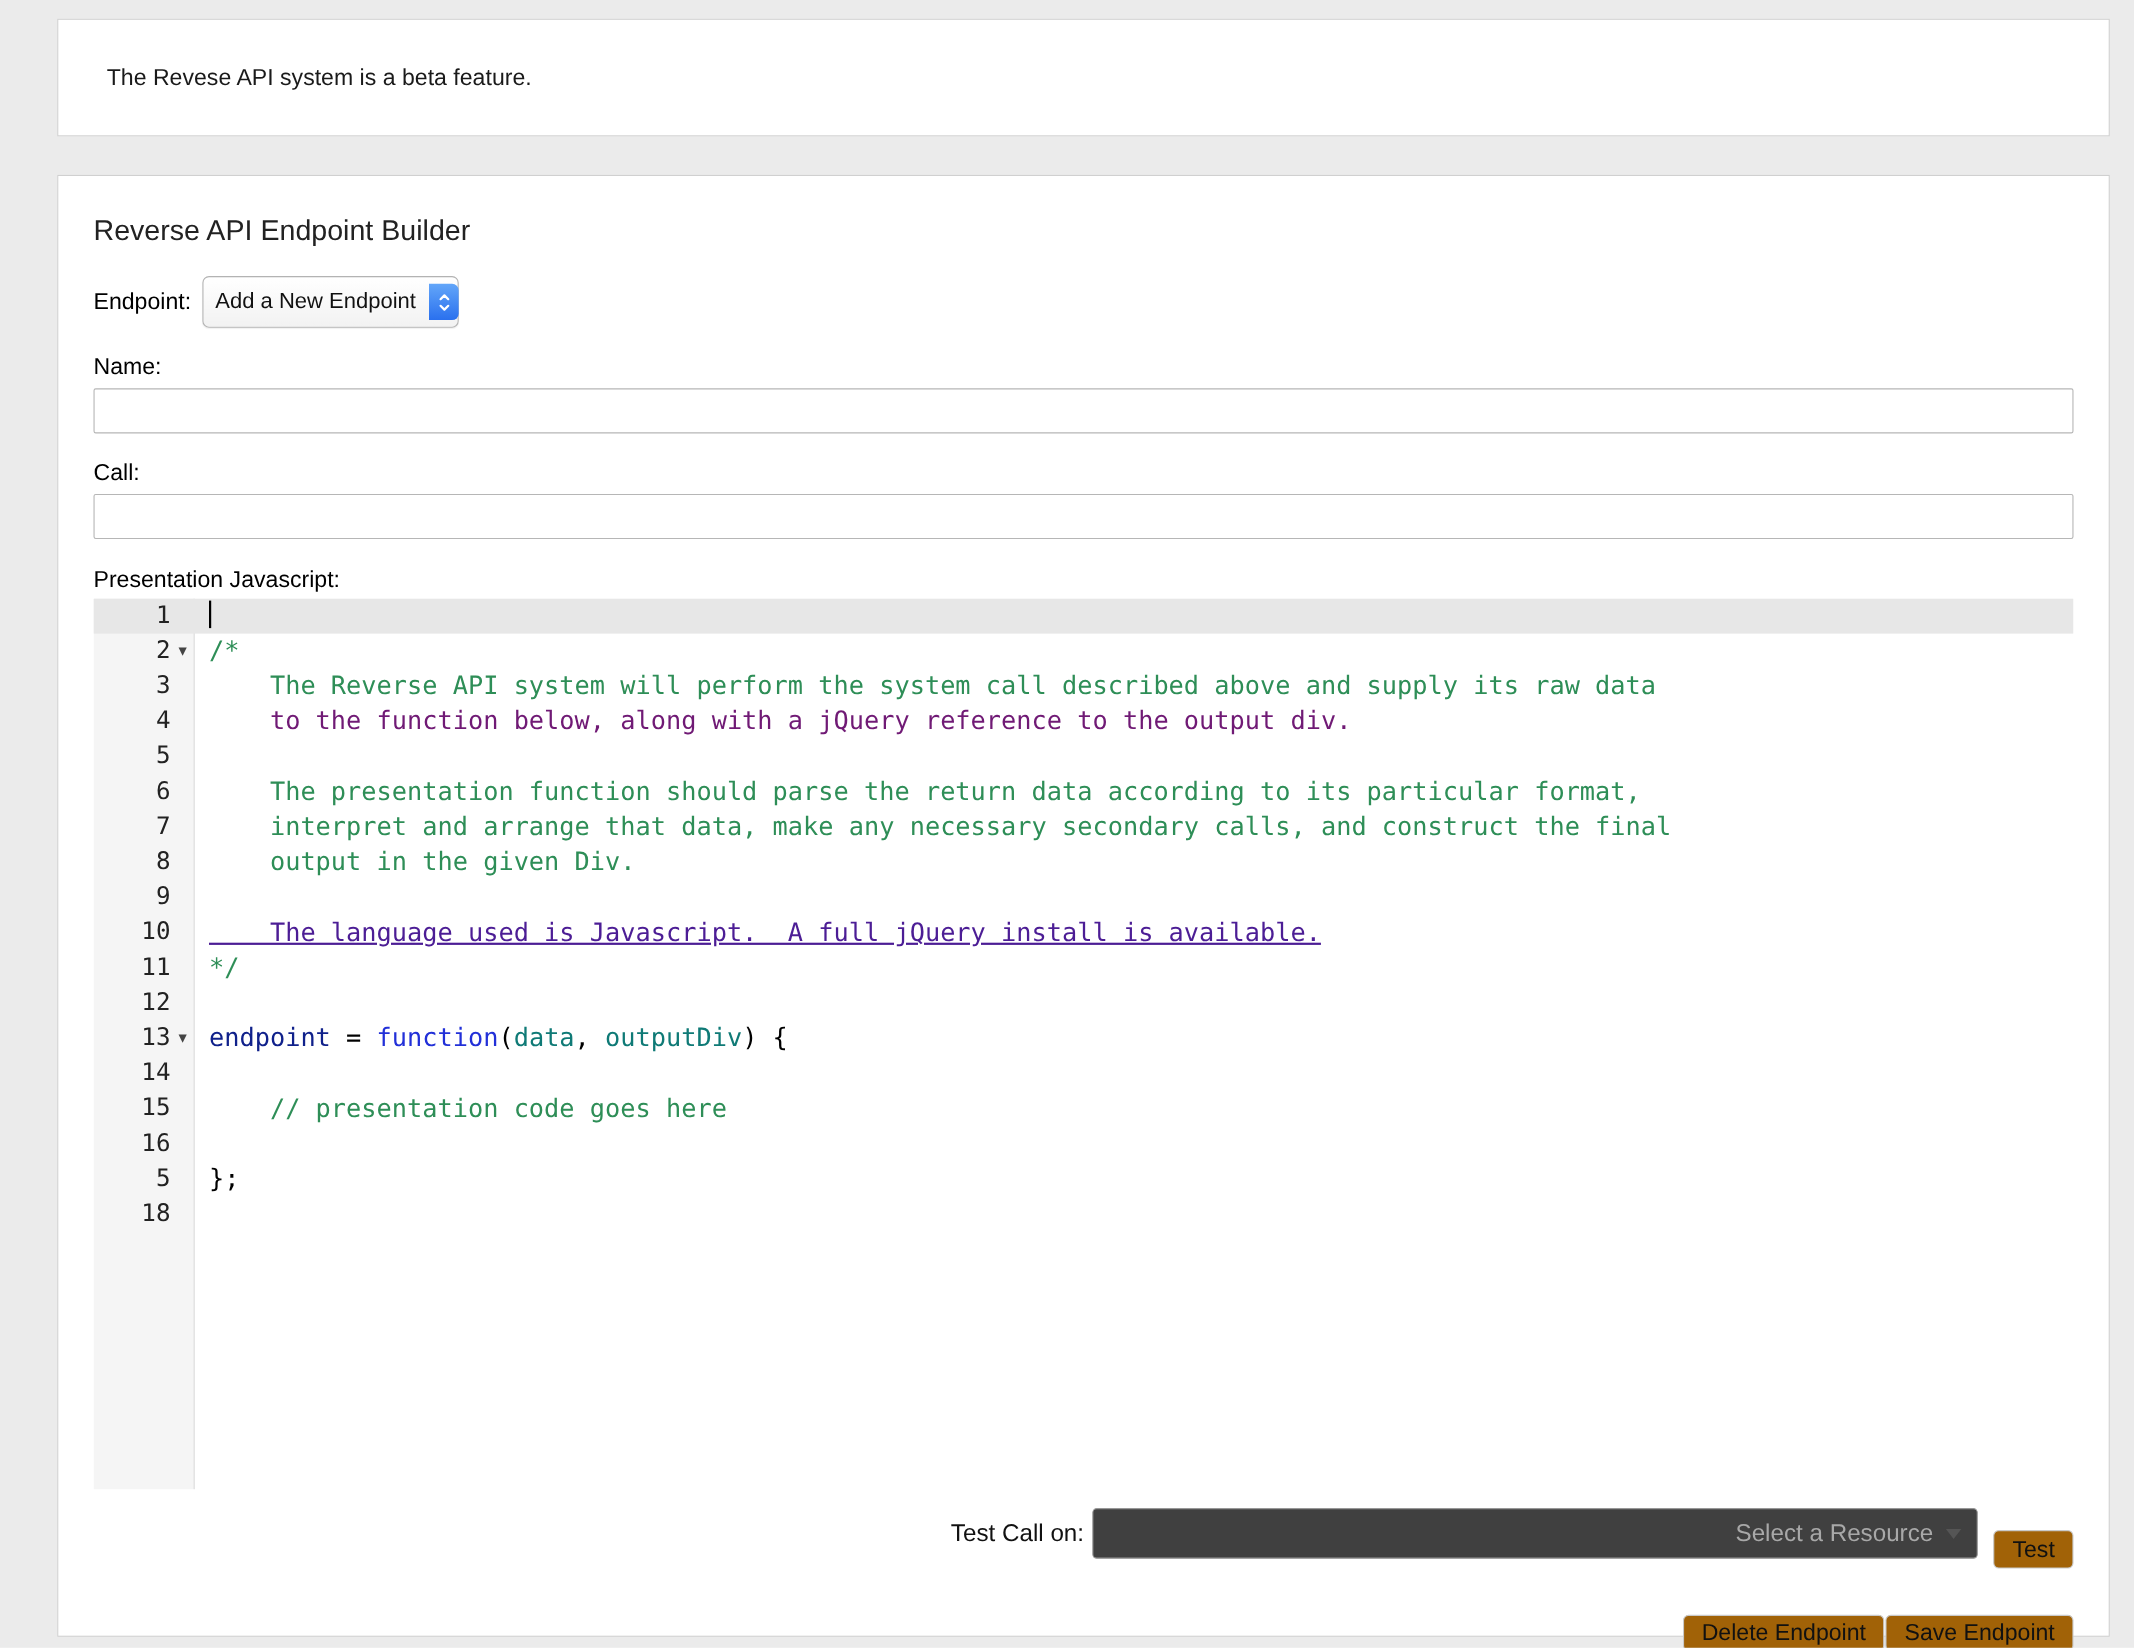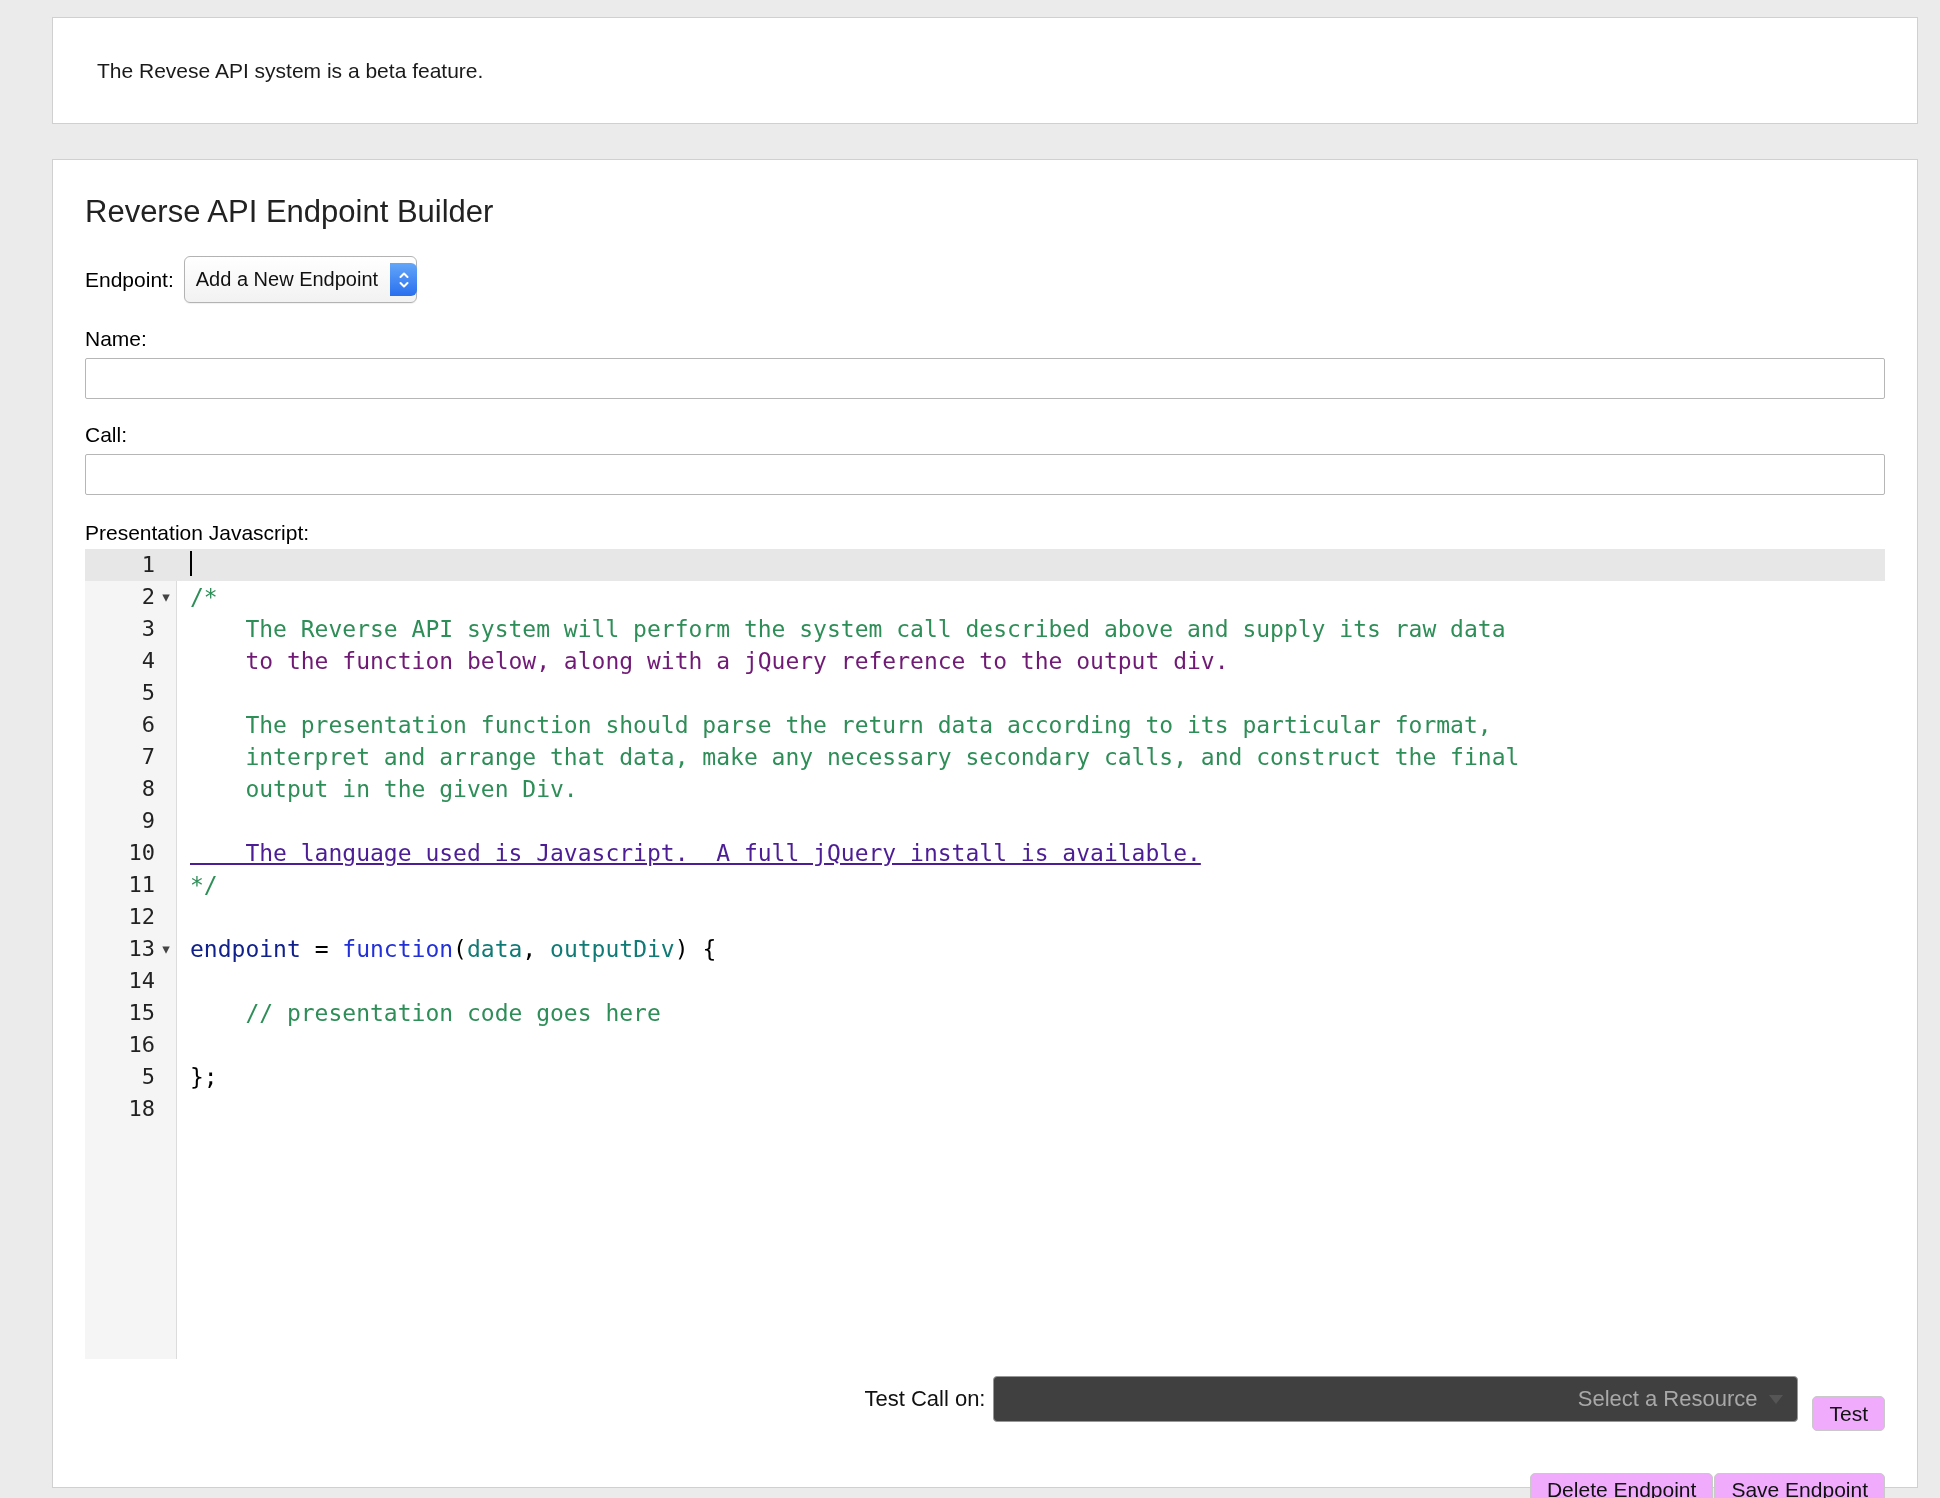--- a/index.html
+++ b/index.html
@@ -25,21 +25,21 @@
     font-size: 21px;
     color: #1a1a1a;
   }
   .main {
     margin-top: 35px;
     height: 1329px;
     padding: 0 32px;
   }
   .title {
     margin-top: 34px;
-    font-size: 31px;
+    font-size: 26px;
     font-weight: 400;
     color: #222;
   }
   .row-endpoint {
     margin-top: 26px;
     display: flex;
     align-items: center;
   }
   .label { font-size: 21px; color: #000; }
   .select {
@@ -155,21 +155,21 @@
     cursor: default;
   }
   .combo-placeholder { font-size: 22px; color: #a8a8a8; margin-right: 12px; }
   .combo-arrow {
     width: 0; height: 0;
     border-left: 7px solid transparent;
     border-right: 7px solid transparent;
     border-top: 9px solid #555;
   }
   .btn {
-    background: #f0abfc;
+    background: #a16207;
     border: 1px solid #c9c9c9;
     border-radius: 5px;
     font-size: 21px;
     color: #111;
     padding: 0 16px;
     height: 33px;
     font-family: "Liberation Sans", "DejaVu Sans", sans-serif;
     cursor: pointer;
     margin-top: 29px;
   }

